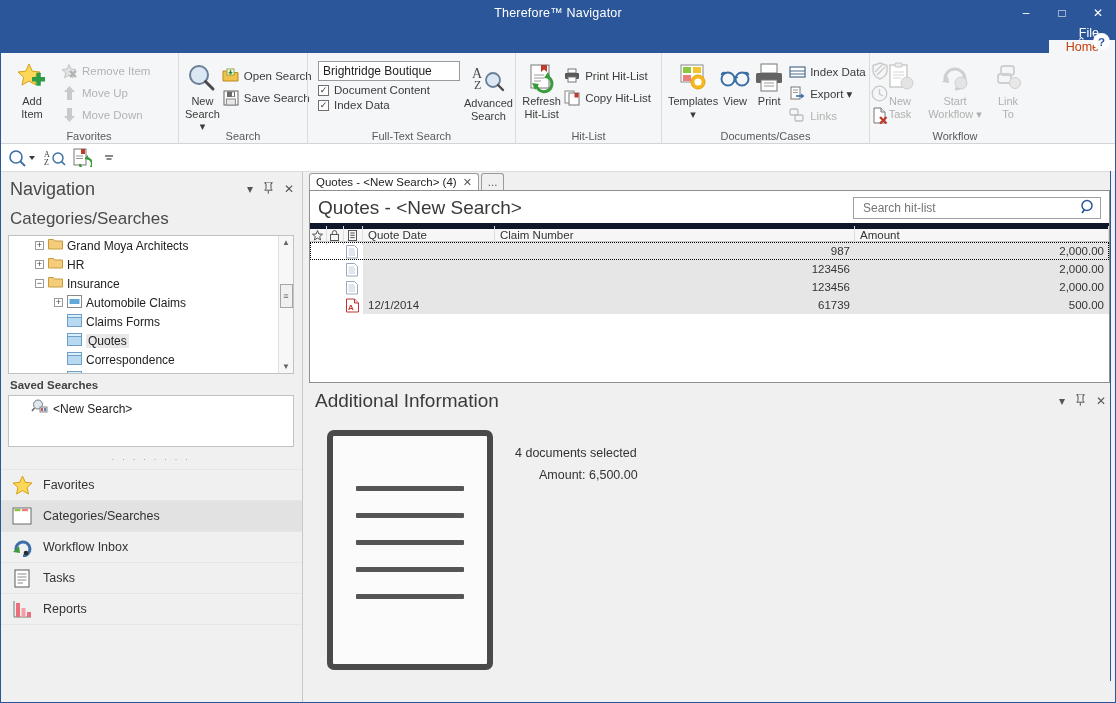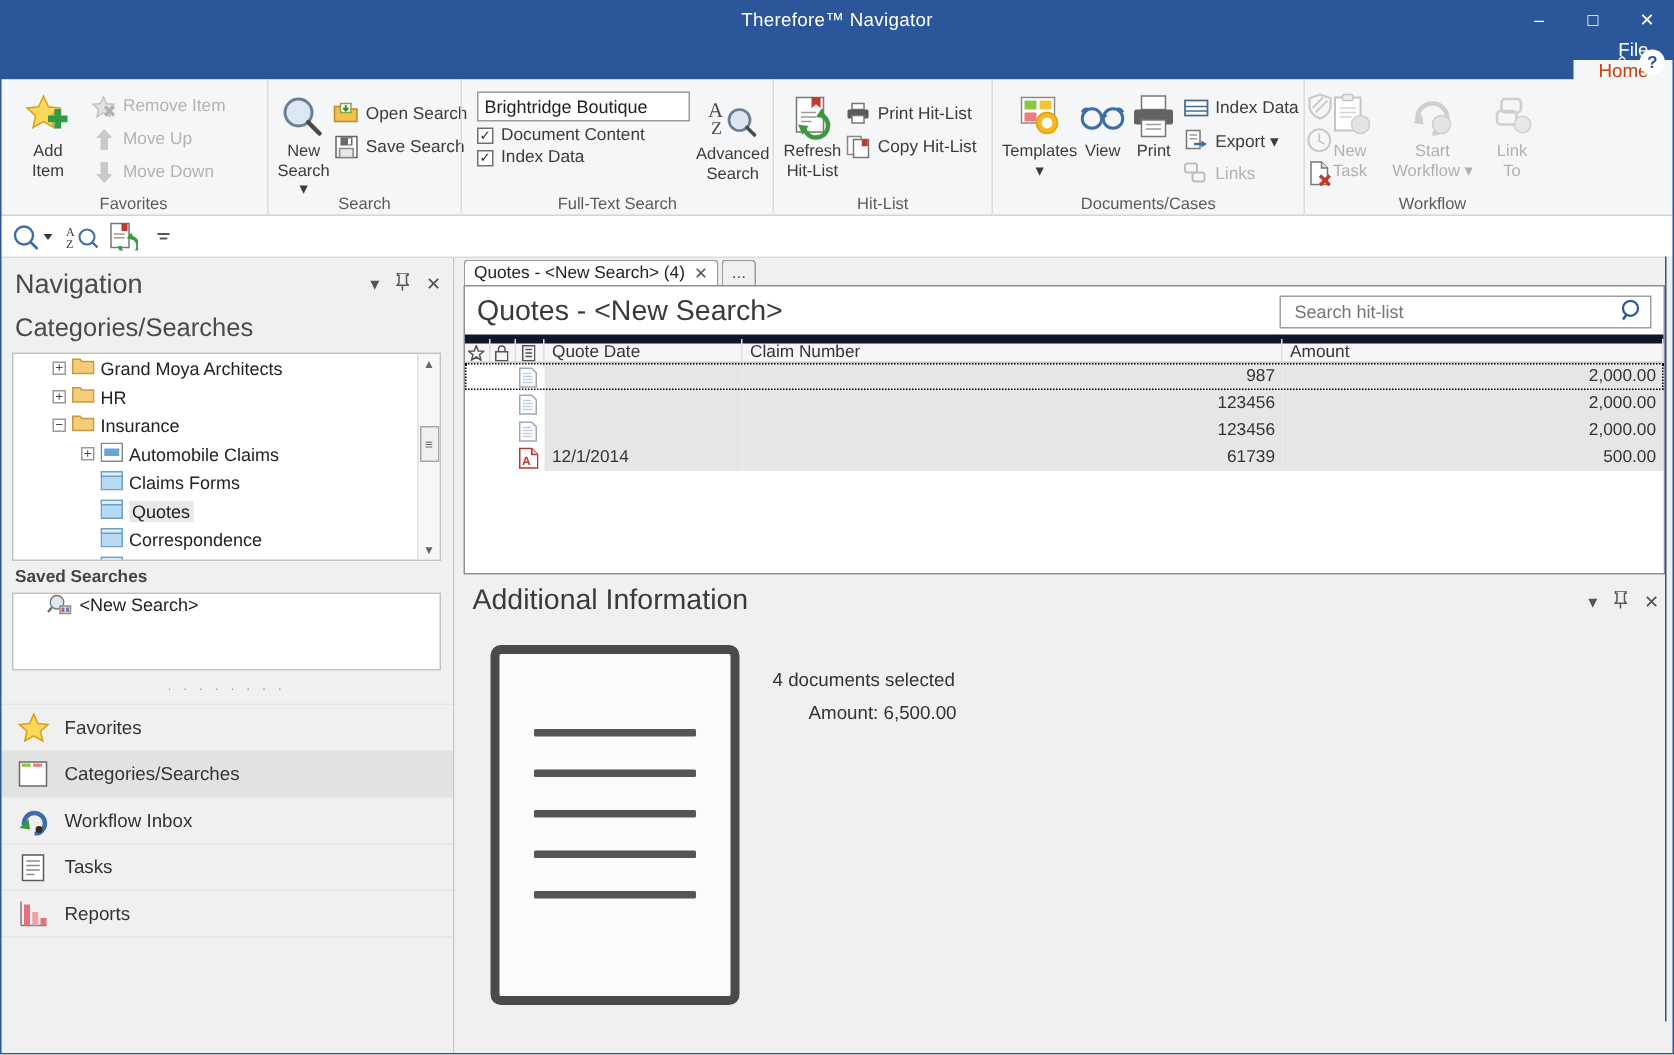--- a/index.html
+++ b/index.html
@@ -115,21 +115,21 @@
     display:flex; flex-direction:column; align-items:center; justify-content:space-between;
   }
   .tscroll .arw { font-size:8px; color:#666; padding:2px 0; }
   .tscroll .thumb {
     width:13px;height:24px;background:#f0f0f0;border:1px solid #a6a6a6;
     display:flex;align-items:center;justify-content:center;font-size:9px;color:#666;
     position:absolute; top:48px;
   }
   .savedlabel { font-size:11.5px; font-weight:bold; color:#444; padding:5px 0 4px 10px; }
   .savedbox { background:#fff; border:1px solid #c2c2c2; margin:0 8px; height:52px; }
-  .savedrow { display:flex; align-items:flex-start; height:20px; padding-left:22px; font-size:12px; color:#222; gap:5px; }
+  .savedrow { display:flex; align-items:flex-end; height:20px; padding-left:22px; font-size:12px; color:#222; gap:5px; }
   .gripper { text-align:center; color:#9a9a9a; letter-spacing:2.5px; font-size:9px; padding:7px 0 5px 0; }
   .navitem {
     height:31px; display:flex; align-items:center; gap:10px; padding-left:11px;
     font-size:12.5px; color:#333; border-top:1px solid #e6e6e6;
   }
   .navitem.active { background:#e2e2e2; }
   .navitem .ico { width:22px; height:22px; display:flex; align-items:center; justify-content:center; }
   .navfill { flex:1; background:#f0f0f0; border-top:1px solid #e6e6e6; }
 
   

